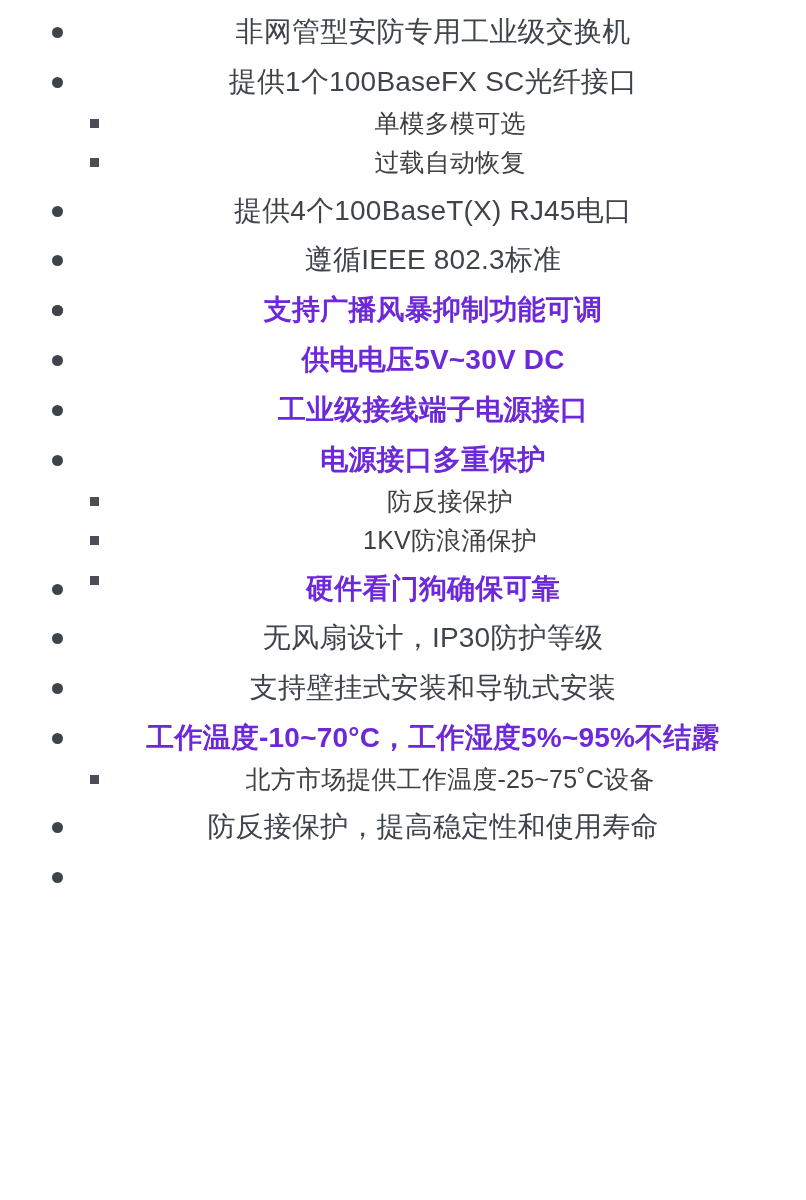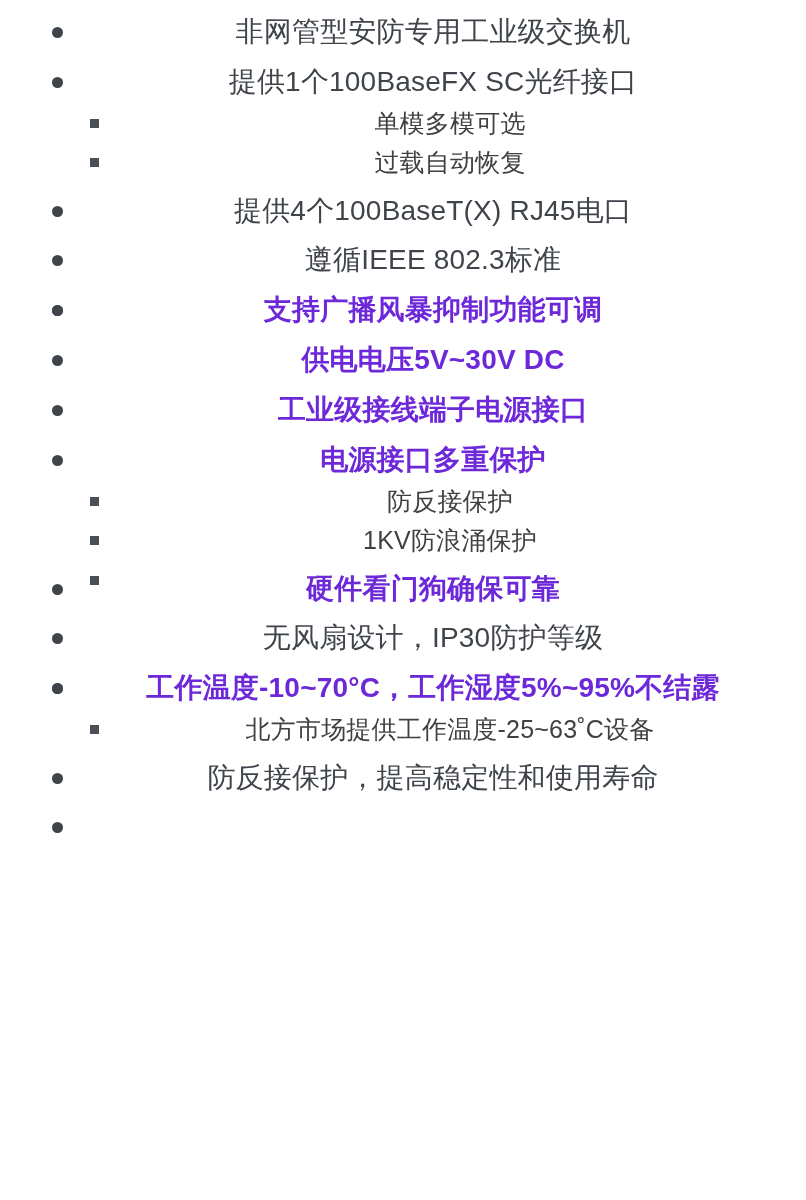--- a/index.html
+++ b/index.html
@@ -156,29 +156,30 @@
       <span class="text1">硬件看门狗确保可靠</span>
     </li>
 
     <li class="item1">
       <span class="bullet1"></span>
       <span class="text1">无风扇设计，IP30防护等级</span>
     </li>
 
     <li class="item1">
       <span class="bullet1"></span>
+      <span class="text1">支持壁挂式安装和导轨式安装</span>
     </li>
 
     <li class="item1 bold">
       <span class="bullet1"></span>
       <span class="text1">工作温度-10~70°C，工作湿度5%~95%不结露</span>
       <ul class="level2">
         <li class="item2">
           <span class="bullet2"></span>
-          <span class="text2">北方市场提供工作温度-25~63˚C设备</span>
+          <span class="text2">北方市场提供工作温度-25~75˚C设备</span>
         </li>
       </ul>
     </li>
 
     <li class="item1">
       <span class="bullet1"></span>
       <span class="text1">防反接保护，提高稳定性和使用寿命</span>
     </li>
 
     <li class="item1 bold">

